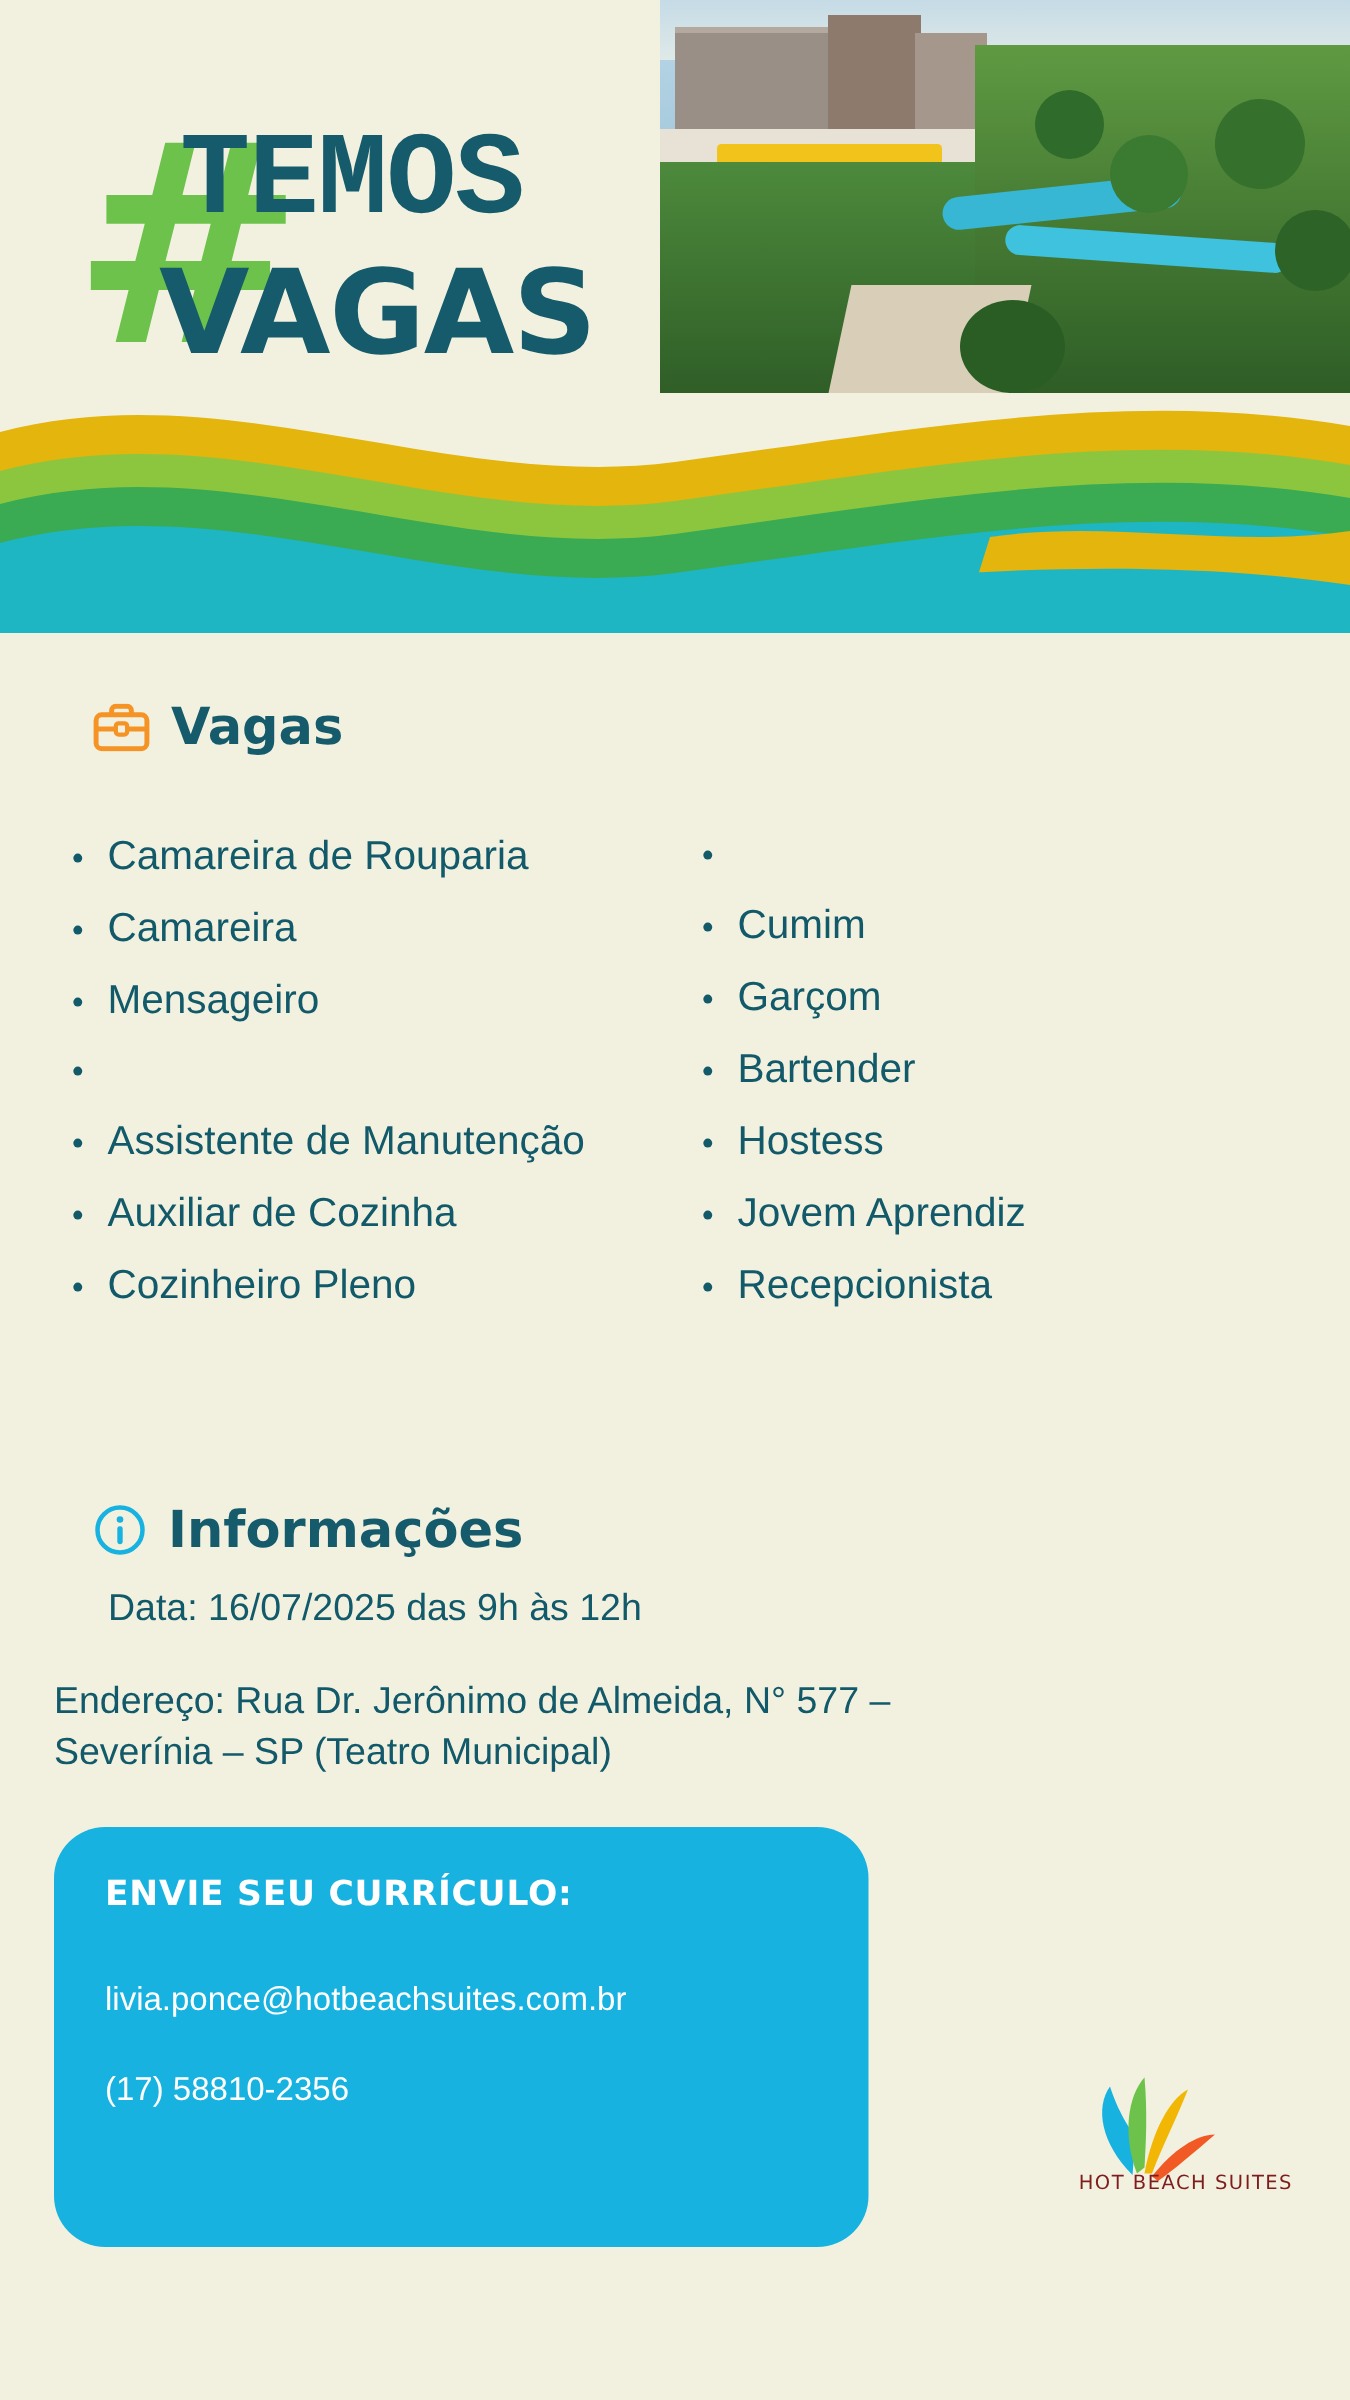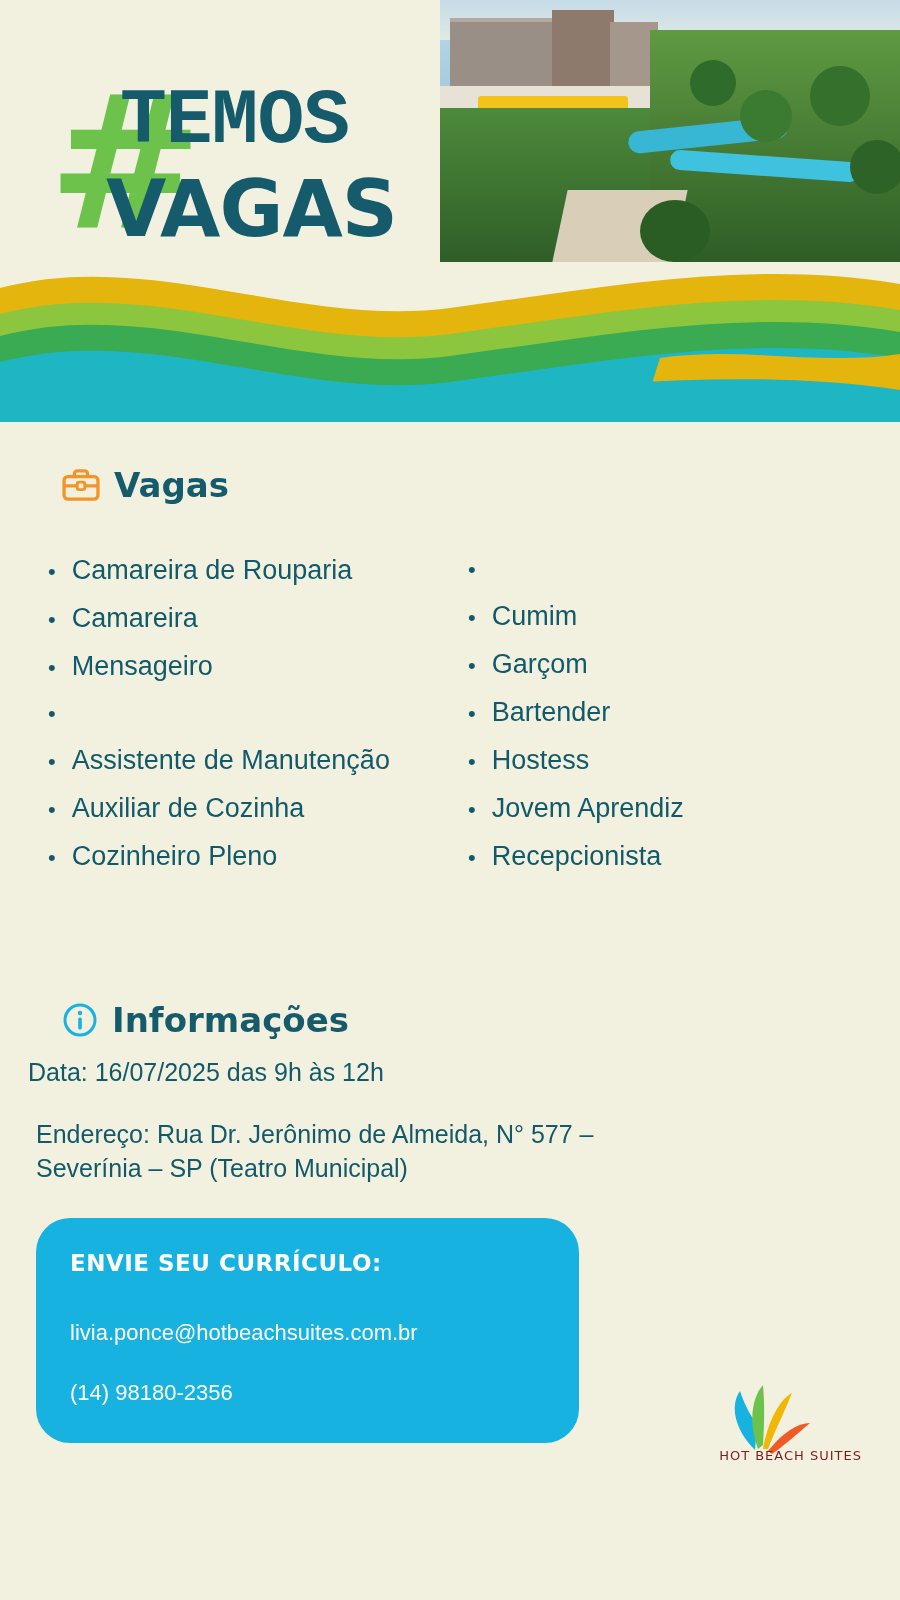--- a/index.html
+++ b/index.html
@@ -138,39 +138,39 @@
     font-size: 27px;
     line-height: 46px;
     color: #12596a;
   }
   .bullet { font-size: 22px; color: #12596a; line-height: 46px; }
 
   .sec-info { top: 1000px; }
   .info-line {
     font-size: 25px;
     color: #12596a;
-    padding-left: 28px;
+    padding-left: 72px;
     margin-top: 18px;
   }
   .info-addr {
     font-size: 25px;
     color: #12596a;
     padding-left: 36px;
     margin-top: 30px;
     width: 680px;
     line-height: 34px;
   }
 
   
   .cv-box {
     position: absolute;
     left: 36px;
     top: 1218px;
     width: 543px;
-    height: 225px;
+    height: 280px;
     background: #17b2e0;
     border-radius: 34px;
     padding: 32px 34px;
   }
   .cv-title {
     color: #ffffff;
     font-size: 23px;
     font-weight: 800;
     letter-spacing: 0.5px;
     font-family: "DejaVu Sans", sans-serif;
@@ -330,21 +330,21 @@
       </svg>
       <div class="sec-title">Informações</div>
     </div>
     <div class="info-line">Data: 16/07/2025  das 9h às 12h</div>
     <div class="info-addr">Endereço: Rua Dr. Jerônimo de Almeida, N° 577 – Severínia – SP (Teatro Municipal)</div>
   </div>
 
   <div class="cv-box">
     <div class="cv-title">ENVIE SEU CURRÍCULO:</div>
     <div class="cv-email">livia.ponce@hotbeachsuites.com.br</div>
-    <div class="cv-phone">(14) 98180-2356</div>
+    <div class="cv-phone">(17) 58810-2356</div>
   </div>
 
   <svg class="logo" viewBox="0 0 120 110">
     <path d="M55 95 C34 74 30 50 40 36 C46 54 52 62 57 70 Z" fill="#17b2e0"></path>
     <path d="M58 94 C48 68 52 42 63 30 C65 54 64 72 63 90 Z" fill="#6cc24a"></path>
     <path d="M63 94 C68 66 80 44 92 38 C84 58 74 78 68 94 Z" fill="#f2b705"></path>
     <path d="M68 96 C82 78 98 68 110 68 C96 80 82 92 72 99 Z" fill="#f15a24"></path>
   </svg>
   <div class="logo-text">HOT BEACH SUITES</div>
 

